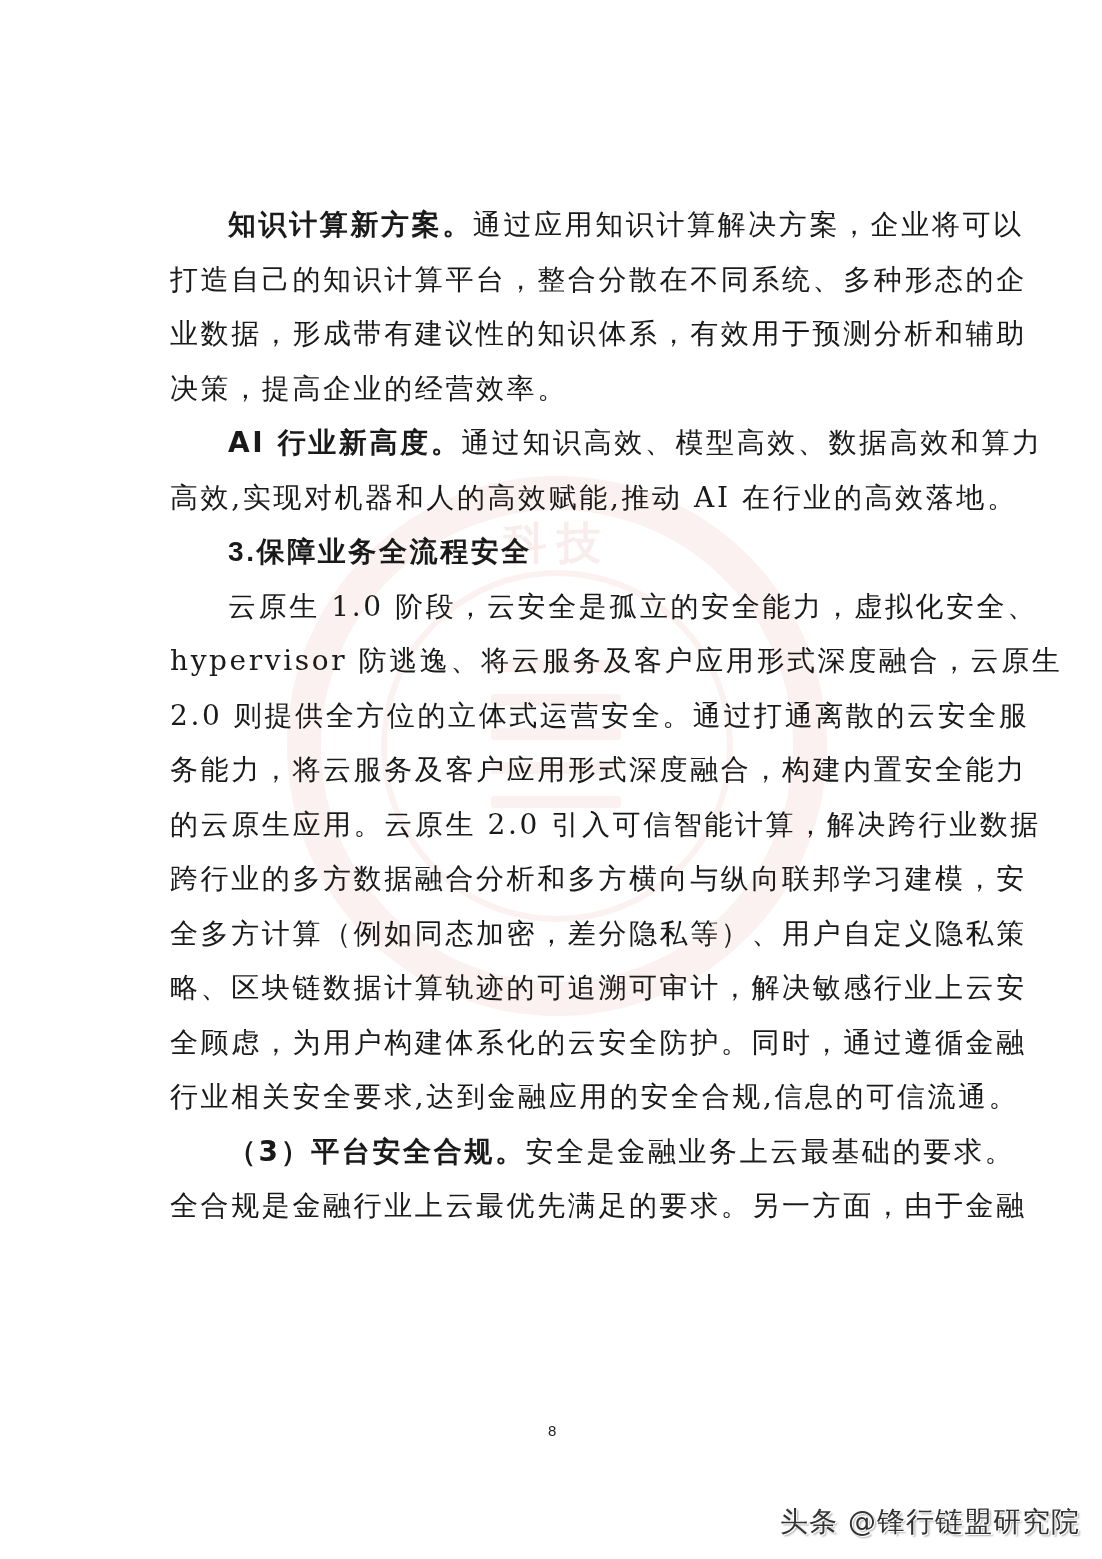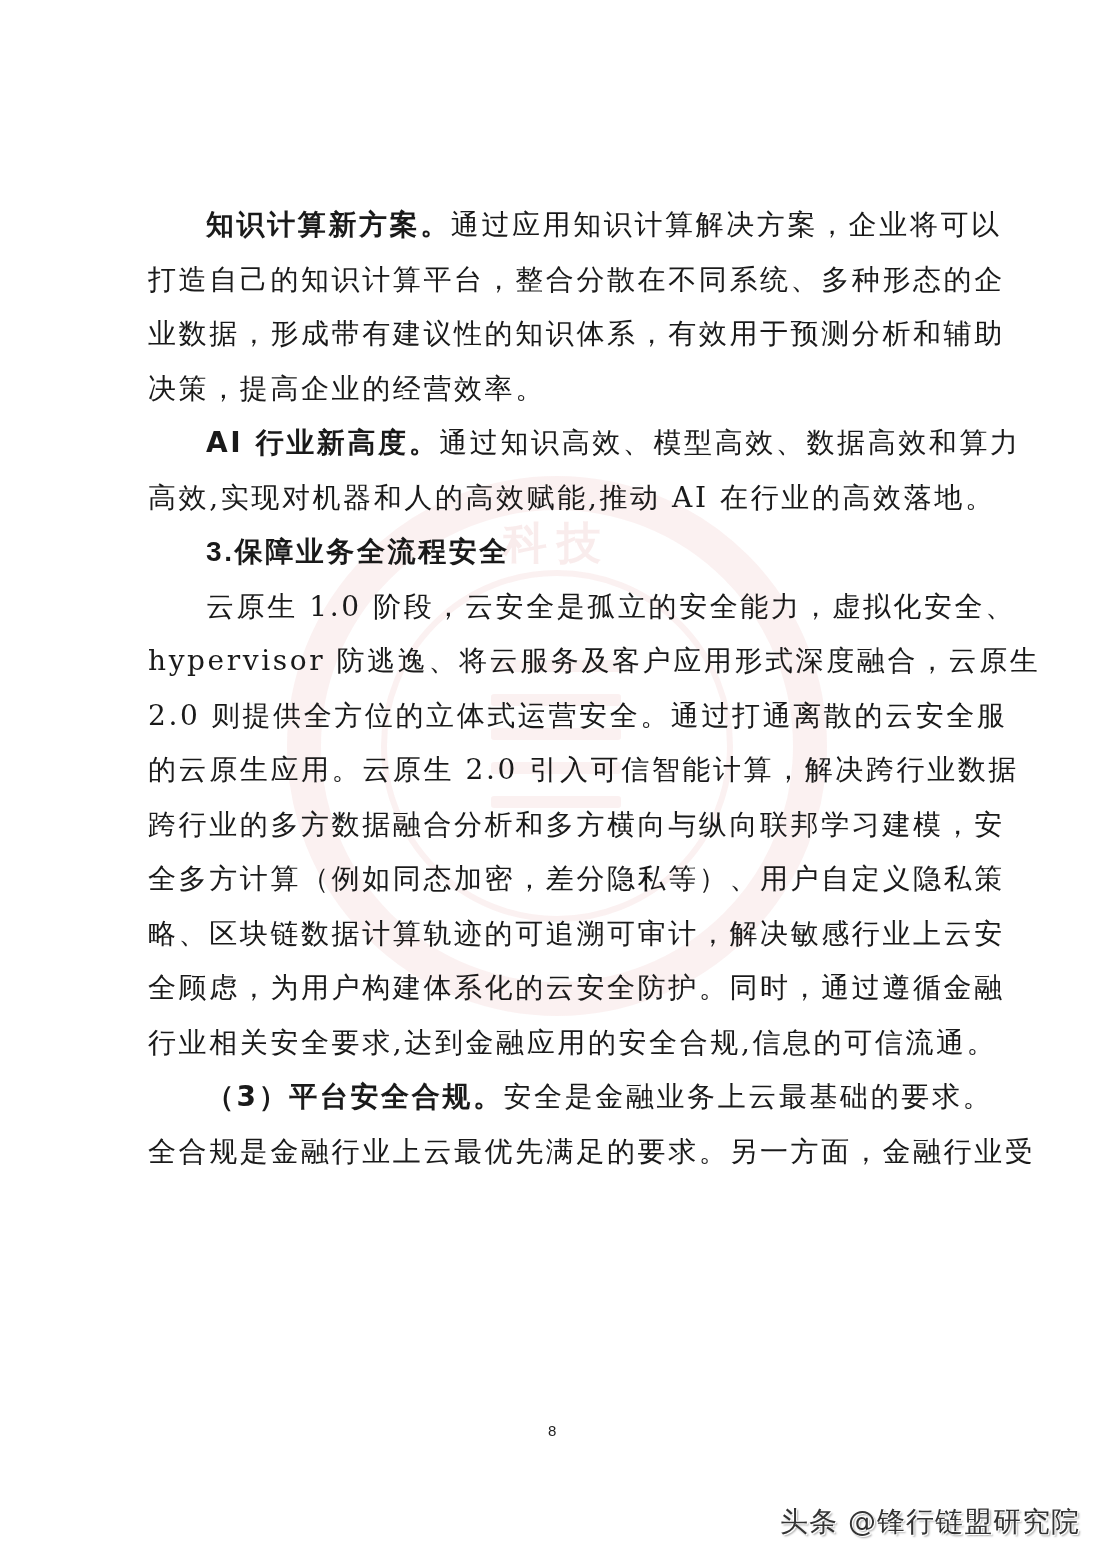--- a/index.html
+++ b/index.html
@@ -61,20 +61,21 @@
       width: 818px;
     }
     .line {
       font-size: 28px;
       line-height: 54.5px;
       height: 54.5px;
       white-space: nowrap;
       letter-spacing: 2.6px;
       text-align: justify;
       text-align-last: justify;
+      margin-left: 22px;
     }
     .line.last {
       text-align-last: left;
     }
     .indent {
       padding-left: 58px;
     }
     .bold {
       font-family: "DejaVu Sans", "Liberation Sans", sans-serif;
       font-weight: bold;
@@ -131,30 +132,31 @@
     <div class="line indent"><span class="bold">AI 行业新高度。</span><span>通过知识高效、模型高效、数据高效和算力</span></div>
     <div class="line">高效,实现对机器和人的高效赋能,推动 AI 在行业的高效落地。</div>
   </div>
 
   <div class="line indent heading">3.保障业务全流程安全</div>
 
   <div>
     <div class="line indent">云原生 1.0 阶段，云安全是孤立的安全能力，虚拟化安全、</div>
     <div class="line">hypervisor 防逃逸、将云服务及客户应用形式深度融合，云原生</div>
     <div class="line">2.0 则提供全方位的立体式运营安全。通过打通离散的云安全服</div>
+    <div class="line">务能力，将云服务及客户应用形式深度融合，构建内置安全能力</div>
     <div class="line">的云原生应用。云原生 2.0 引入可信智能计算，解决跨行业数据</div>
     <div class="line">跨行业的多方数据融合分析和多方横向与纵向联邦学习建模，安</div>
     <div class="line">全多方计算（例如同态加密，差分隐私等）、用户自定义隐私策</div>
     <div class="line">略、区块链数据计算轨迹的可追溯可审计，解决敏感行业上云安</div>
     <div class="line">全顾虑，为用户构建体系化的云安全防护。同时，通过遵循金融</div>
     <div class="line">行业相关安全要求,达到金融应用的安全合规,信息的可信流通。</div>
   </div>
 
   <div>
     <div class="line indent" style="padding-left:58px;"><span class="bold">（3）平台安全合规。</span><span>安全是金融业务上云最基础的要求。</span></div>
-    <div class="line">全合规是金融行业上云最优先满足的要求。另一方面，金融行业受</div>
+    <div class="line">全合规是金融行业上云最优先满足的要求。另一方面，由于金融</div>
   </div>
 
 </div>
 
 <div class="page-number">8</div>
 
 <div class="attribution">头条 @锋行链盟研究院</div>
 
 </body></html>

